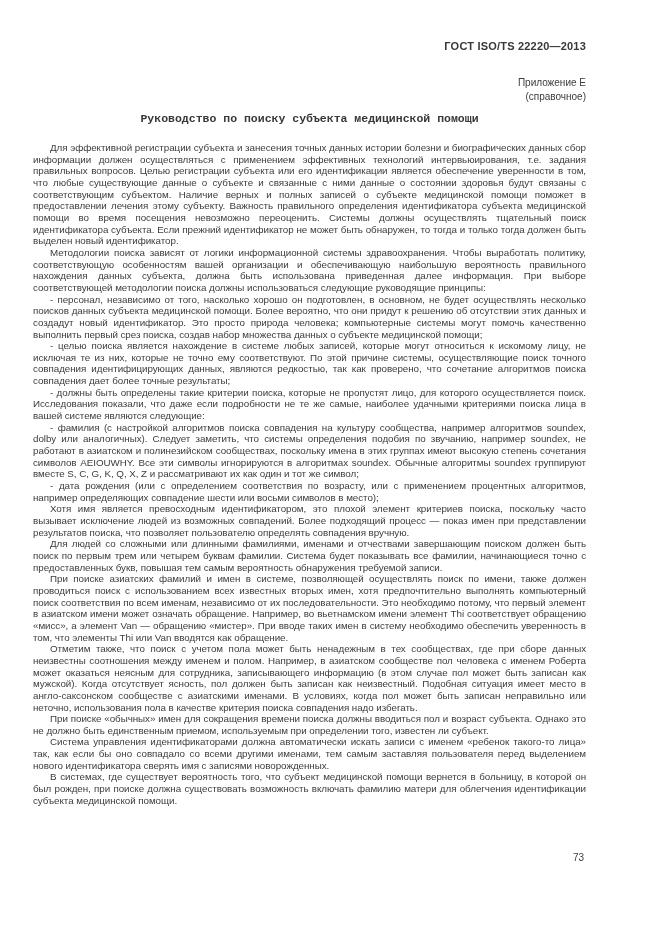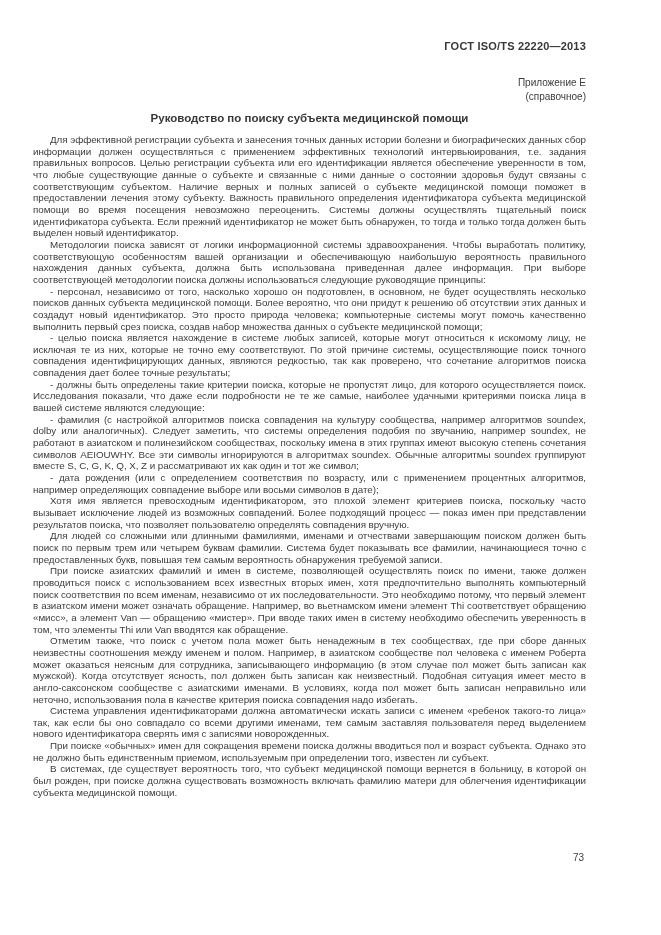--- a/index.html
+++ b/index.html
@@ -40,23 +40,24 @@
     font-size: 10px;
     line-height: 13.5px;
     color: #3c3c3c;
   }
   .doc-title {
     margin-top: 9px;
     text-align: center;
     font-weight: bold;
     font-size: 11.5px;
     color: #383838;
+    font-family: Liberation Mono, monospace;
   }
   .body-text {
-    margin-top: 10px;
+    margin-top: 17px;
   }
   .body-text p {
     margin: 0;
     font-size: 9.8px;
     line-height: 11.65px;
     text-align: justify;
     text-indent: 17px;
     color: #3c3c3c;
     letter-spacing: -0.05px;
   }
@@ -80,24 +81,24 @@
       <div>(справочное)</div>
     </div>
     <div class="doc-title">Руководство по поиску субъекта медицинской помощи</div>
     <div class="body-text">
       <p>Для эффективной регистрации субъекта и занесения точных данных истории болезни и биографических данных сбор информации должен осуществляться с применением эффективных технологий интервьюирования, т.е. задания правильных вопросов. Целью регистрации субъекта или его идентификации является обеспечение уверенности в том, что любые существующие данные о субъекте и связанные с ними данные о состоянии здоровья будут связаны с соответствующим субъектом. Наличие верных и полных записей о субъекте медицинской помощи поможет в предоставлении лечения этому субъекту. Важность правильного определения идентификатора субъекта медицинской помощи во время посещения невозможно переоценить. Системы должны осуществлять тщательный поиск идентификатора субъекта. Если прежний идентификатор не может быть обнаружен, то тогда и только тогда должен быть выделен новый идентификатор.</p>
       <p>Методологии поиска зависят от логики информационной системы здравоохранения. Чтобы выработать политику, соответствующую особенностям вашей организации и обеспечивающую наибольшую вероятность правильного нахождения данных субъекта, должна быть использована приведенная далее информация. При выборе соответствующей методологии поиска должны использоваться следующие руководящие принципы:</p>
       <p>- персонал, независимо от того, насколько хорошо он подготовлен, в основном, не будет осуществлять несколько поисков данных субъекта медицинской помощи. Более вероятно, что они придут к решению об отсутствии этих данных и создадут новый идентификатор. Это просто природа человека; компьютерные системы могут помочь качественно выполнить первый срез поиска, создав набор множества данных о субъекте медицинской помощи;</p>
       <p>- целью поиска является нахождение в системе любых записей, которые могут относиться к искомому лицу, не исключая те из них, которые не точно ему соответствуют. По этой причине системы, осуществляющие поиск точного совпадения идентифицирующих данных, являются редкостью, так как проверено, что сочетание алгоритмов поиска совпадения дает более точные результаты;</p>
       <p>- должны быть определены такие критерии поиска, которые не пропустят лицо, для которого осуществляется поиск. Исследования показали, что даже если подробности не те же самые, наиболее удачными критериями поиска лица в вашей системе являются следующие:</p>
       <p>- фамилия (с настройкой алгоритмов поиска совпадения на культуру сообщества, например алгоритмов soundex, dolby или аналогичных). Следует заметить, что системы определения подобия по звучанию, например soundex, не работают в азиатском и полинезийском сообществах, поскольку имена в этих группах имеют высокую степень сочетания символов AEIOUWHY. Все эти символы игнорируются в алгоритмах soundex. Обычные алгоритмы soundex группируют вместе S, C, G, K, Q, X, Z и рассматривают их как один и тот же символ;</p>
-      <p>- дата рождения (или с определением соответствия по возрасту, или с применением процентных алгоритмов, например определяющих совпадение выборе или восьми символов в дате);</p>
+      <p>- дата рождения (или с определением соответствия по возрасту, или с применением процентных алгоритмов, например определяющих совпадение шести или восьми символов в место);</p>
       <p>Хотя имя является превосходным идентификатором, это плохой элемент критериев поиска, поскольку часто вызывает исключение людей из возможных совпадений. Более подходящий процесс — показ имен при представлении результатов поиска, что позволяет пользователю определять совпадения вручную.</p>
       <p>Для людей со сложными или длинными фамилиями, именами и отчествами завершающим поиском должен быть поиск по первым трем или четырем буквам фамилии. Система будет показывать все фамилии, начинающиеся точно с предоставленных букв, повышая тем самым вероятность обнаружения требуемой записи.</p>
       <p>При поиске азиатских фамилий и имен в системе, позволяющей осуществлять поиск по имени, также должен проводиться поиск с использованием всех известных вторых имен, хотя предпочтительно выполнять компьютерный поиск соответствия по всем именам, независимо от их последовательности. Это необходимо потому, что первый элемент в азиатском имени может означать обращение. Например, во вьетнамском имени элемент Thi соответствует обращению «мисс», а элемент Van — обращению «мистер». При вводе таких имен в систему необходимо обеспечить уверенность в том, что элементы Thi или Van вводятся как обращение.</p>
       <p>Отметим также, что поиск с учетом пола может быть ненадежным в тех сообществах, где при сборе данных неизвестны соотношения между именем и полом. Например, в азиатском сообществе пол человека с именем Роберта может оказаться неясным для сотрудника, записывающего информацию (в этом случае пол может быть записан как мужской). Когда отсутствует ясность, пол должен быть записан как неизвестный. Подобная ситуация имеет место в англо-саксонском сообществе с азиатскими именами. В условиях, когда пол может быть записан неправильно или неточно, использования пола в качестве критерия поиска совпадения надо избегать.</p>
+      <p>При поиске «обычных» имен для сокращения времени поиска должны вводиться пол и возраст субъекта. Однако это не должно быть единственным приемом, используемым при определении того, известен ли субъект.</p>
       <p>Система управления идентификаторами должна автоматически искать записи с именем «ребенок такого-то лица» так, как если бы оно совпадало со всеми другими именами, тем самым заставляя пользователя перед выделением нового идентификатора сверять имя с записями новорожденных.</p>
-      <p>При поиске «обычных» имен для сокращения времени поиска должны вводиться пол и возраст субъекта. Однако это не должно быть единственным приемом, используемым при определении того, известен ли субъект.</p>
       <p>В системах, где существует вероятность того, что субъект медицинской помощи вернется в больницу, в которой он был рожден, при поиске должна существовать возможность включать фамилию матери для облегчения идентификации субъекта медицинской помощи.</p>
     </div>
   </div>
   <div class="page-number">73</div>
 </div>
 
 </body></html>

